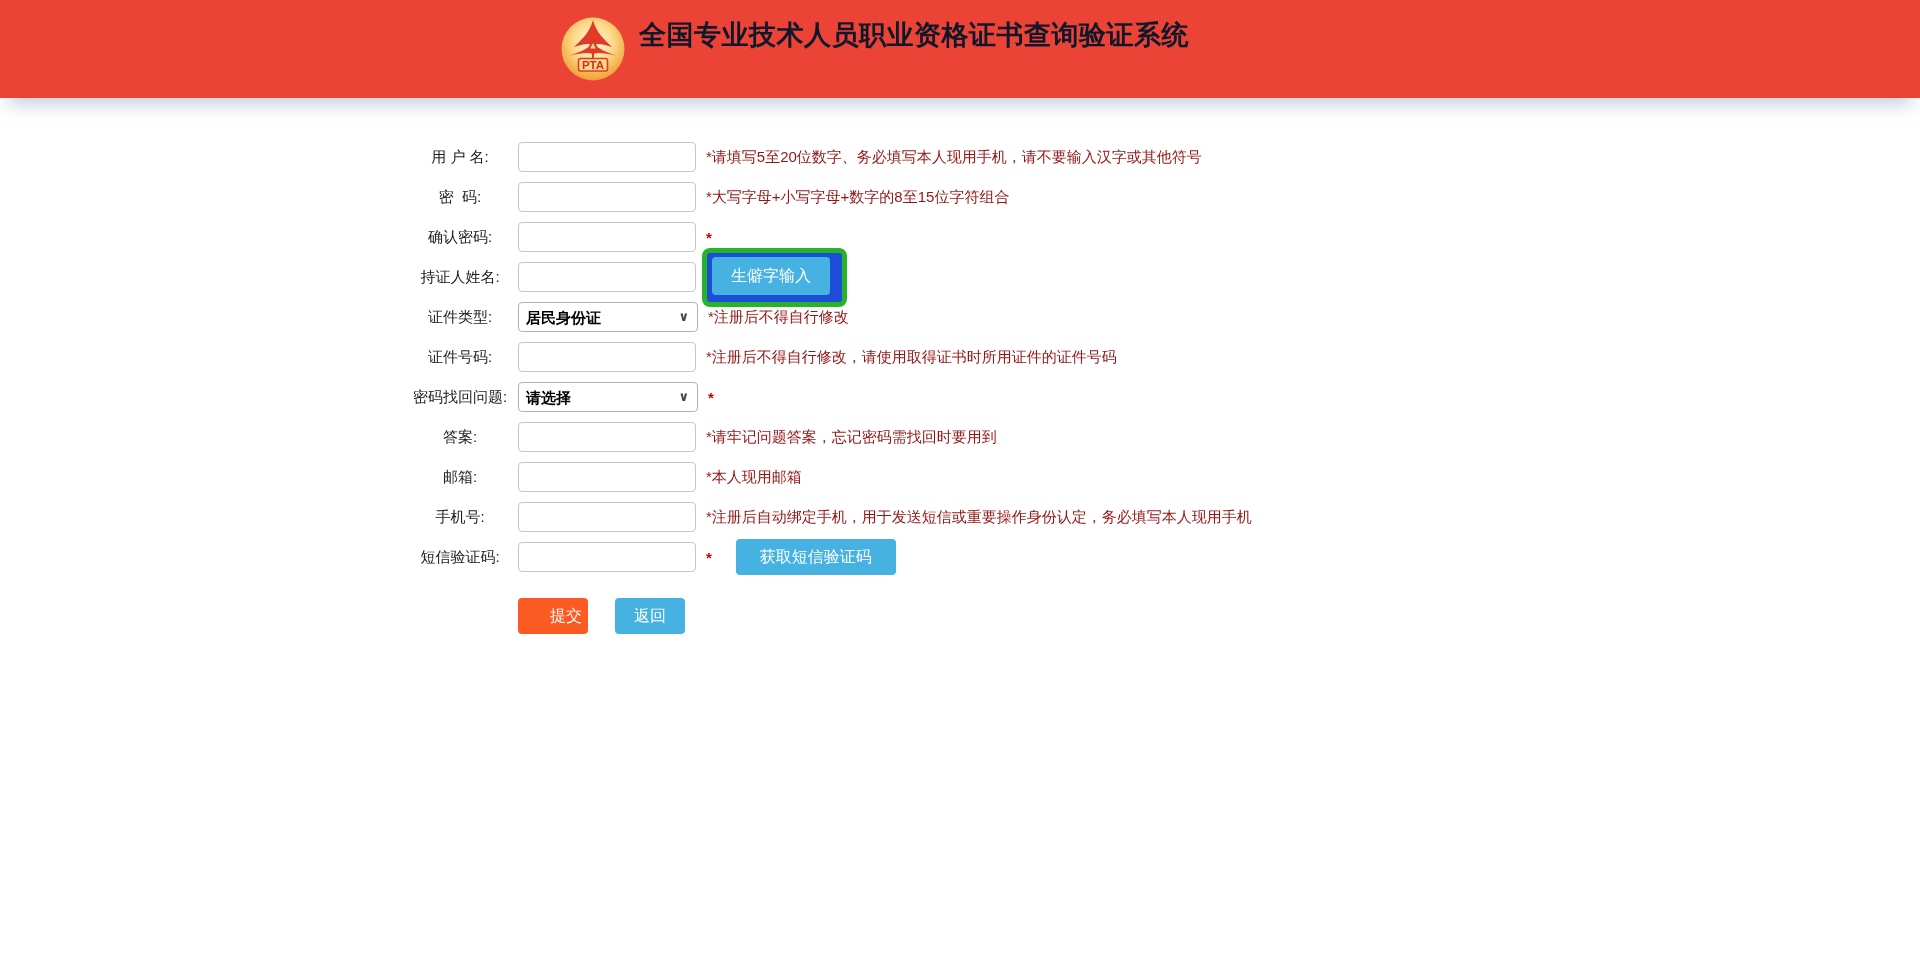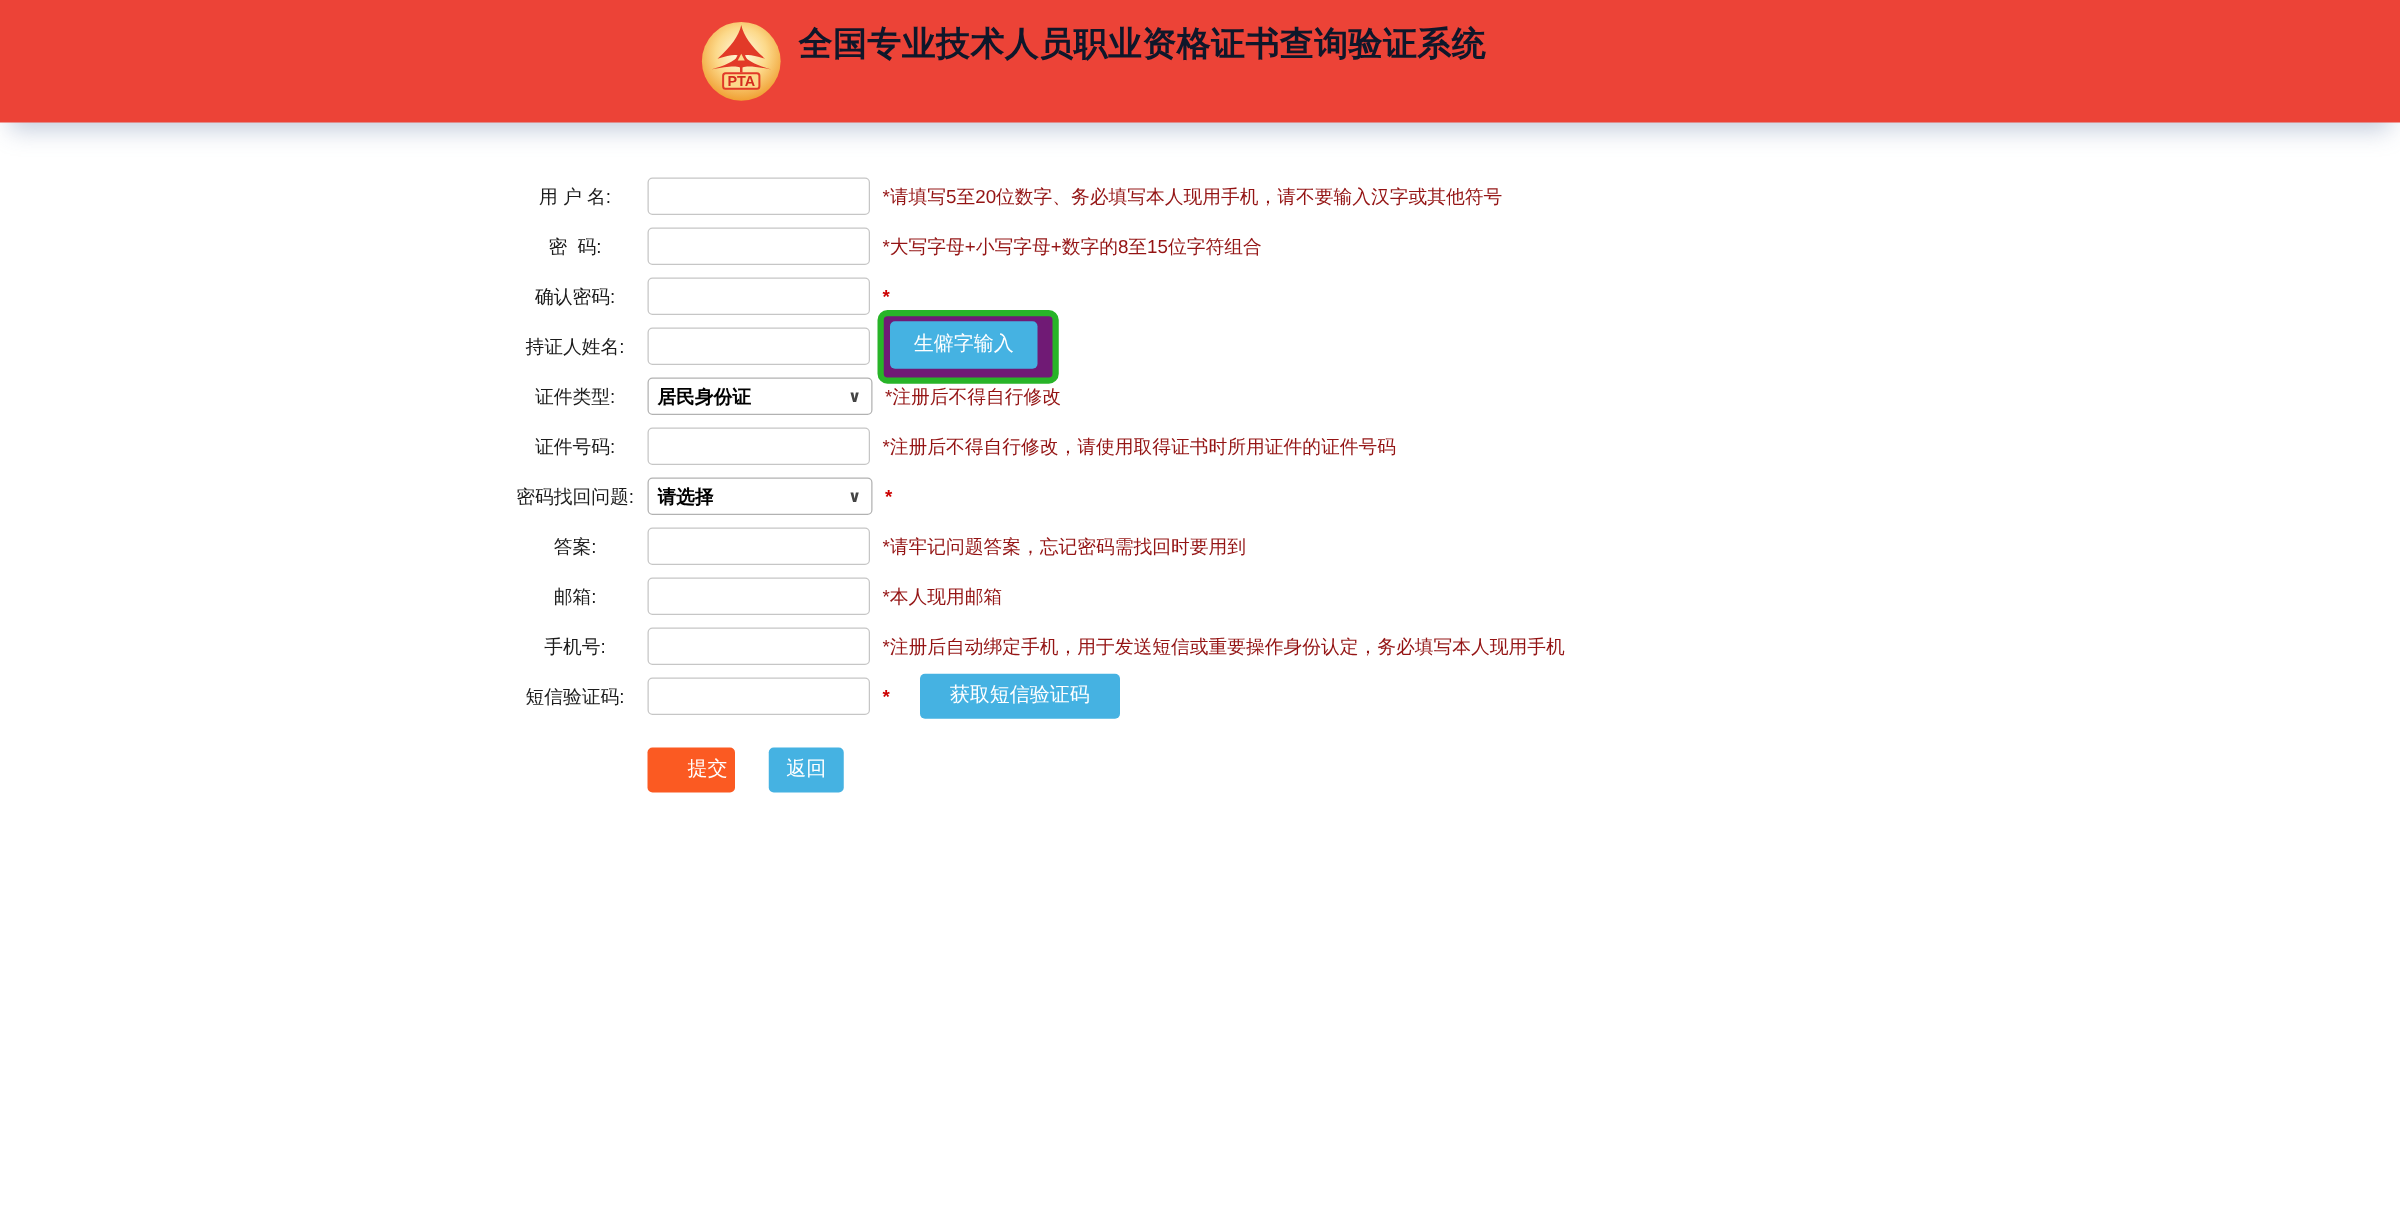--- a/index.html
+++ b/index.html
@@ -73,29 +73,29 @@
   .btn-blue { background:#45b2e2; }
   .btn-rare { width:118px; height:38px; font-size:16px; }
   .btn-sms  { width:160px; height:36px; font-size:16px; margin-left:24px; margin-top:-3px; margin-bottom:-3px; flex:none; }
 
   .greenbox {
     flex:none;
     margin:-14px 0 -14px 6px;
     border:5px solid #28b428;
     border-radius:8px;
     padding:4px 12px 7px 5px;
-    background:#701a75;
+    background:#1d4ed8;
   }
 
   .btnrow {
     display:flex; align-items:center;
     margin:26px 0 0 518px; height:36px;
   }
   .btn-submit { background:#fb5a22; width:70px; height:36px; font-size:16px;padding-left:32px; }
-  .btn-back   { width:60px; height:36px; font-size:16px; margin-left:27px; }
+  .btn-back   { width:70px; height:36px; font-size:16px; margin-left:27px; }
 </style>
 </head>
 <body>
 
 <div class="header">
   <div class="brand">
     <svg class="logo" viewBox="0 0 64 64">
       <defs>
         <radialGradient id="g" cx="50%" cy="40%" r="62%">
           <stop offset="0%" stop-color="#fffbe6"></stop>

